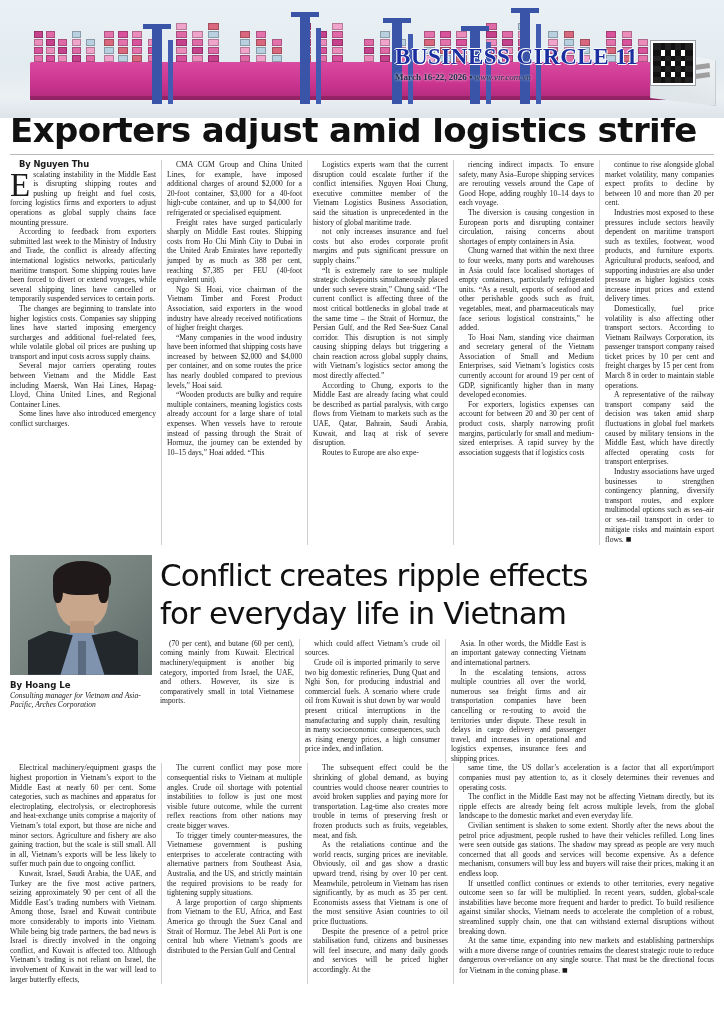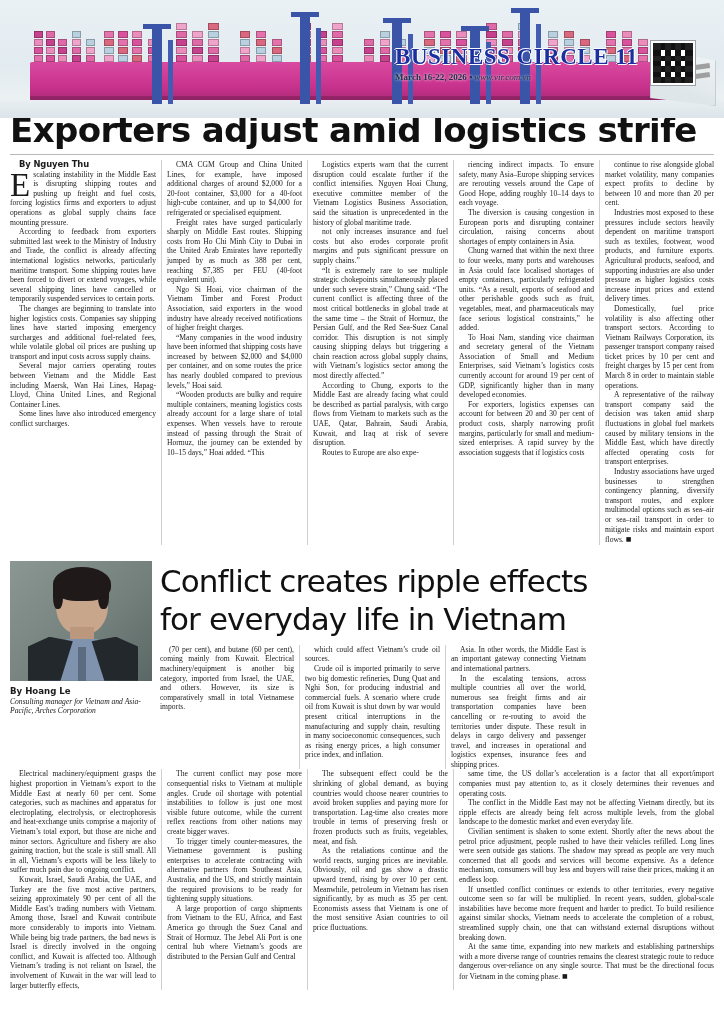--- a/index.html
+++ b/index.html
@@ -54,21 +54,21 @@
 
   
   .headline1{
     font-family:"DejaVu Sans", sans-serif;
     font-weight:bold;font-size:34px;line-height:36px;
     margin:-6px 10px 0 10px;letter-spacing:-.6px;color:#111;}
 
   .rule{height:1px;background:#b9b9b9;margin:6px 10px 0 10px;}
 
   
-  .cols{display:flex;margin:5px 10px 16px 10px;gap:0;}
+  .cols{display:flex;margin:5px 10px 10px 10px;gap:0;}
   .col{
     font-size:7.6px;line-height:9.6px;text-align:justify;
     padding:0 5px;box-sizing:border-box;
     border-right:1px solid #cfcfcf;
     hyphens:auto;
   }
   .col:first-child{padding-left:0;}
   .col:last-child{border-right:none;padding-right:0;}
   .col p{margin:0;text-indent:9px;}
   .col p.noind{text-indent:0;}
@@ -452,20 +452,21 @@
         <div>
             <p>The current conflict may pose more consequential risks to Vietnam at multiple angles. Crude oil shortage with potential instabilities to follow is just one most visible future outcome, while the current reflex reactions from other nations may create bigger waves.</p>
             <p>To trigger timely counter-measures, the Vietnamese government is pushing enterprises to accelerate contracting with alternative partners from Southeast Asia, Australia, and the US, and strictly maintain the required provisions to be ready for tightening supply situations.</p>
             <p>A large proportion of cargo shipments from Vietnam to the EU, Africa, and East America go through the Suez Canal and Strait of Hormuz. The Jebel Ali Port is one central hub where Vietnam’s goods are distributed to the Persian Gulf and Central</p>
           </div>
       </div>
       <div class="col" style="width:146px">
         <div>
             <p>The subsequent effect could be the shrinking of global demand, as buying countries would choose nearer countries to avoid broken supplies and paying more for transportation. Lag-time also creates more trouble in terms of preserving fresh or frozen products such as fruits, vegetables, meat, and fish.</p>
             <p>As the retaliations continue and the world reacts, surging prices are inevitable. Obviously, oil and gas show a drastic upward trend, rising by over 10 per cent. Meanwhile, petroleum in Vietnam has risen significantly, by as much as 35 per cent. Economists assess that Vietnam is one of the most sensitive Asian countries to oil price fluctuations.</p>
+            <p>Despite the presence of a petrol price stabilisation fund, citizens and businesses will feel insecure, and many daily goods and services will be priced higher accordingly. At the</p>
           </div>
       </div>
       <div class="col" style="width:260px">
         <div>
             <p>same time, the US dollar’s acceleration is a factor that all export/import companies must pay attention to, as it closely determines their revenues and operating costs.</p>
             <p>The conflict in the Middle East may not be affecting Vietnam directly, but its ripple effects are already being felt across multiple levels, from the global landscape to the domestic market and even everyday life.</p>
             <p>Civilian sentiment is shaken to some extent. Shortly after the news about the petrol price adjustment, people rushed to have their vehicles refilled. Long lines were seen outside gas stations. The shadow may spread as people are very much concerned that all goods and services will become expensive. As a defence mechanism, consumers will buy less and buyers will raise their prices, making it an endless loop.</p>
             <p>If unsettled conflict continues or extends to other territories, every negative outcome seen so far will be multiplied. In recent years, sudden, global-scale instabilities have become more frequent and harder to predict. To build resilience against similar shocks, Vietnam needs to accelerate the completion of a robust, streamlined supply chain, one that can withstand external disruptions without breaking down.</p>
             <p>At the same time, expanding into new markets and establishing partnerships with a more diverse range of countries remains the clearest strategic route to reduce dangerous over-reliance on any single source. That must be the directional focus for Vietnam in the coming phase.<span class="endmark"> ■</span></p>
           </div>

